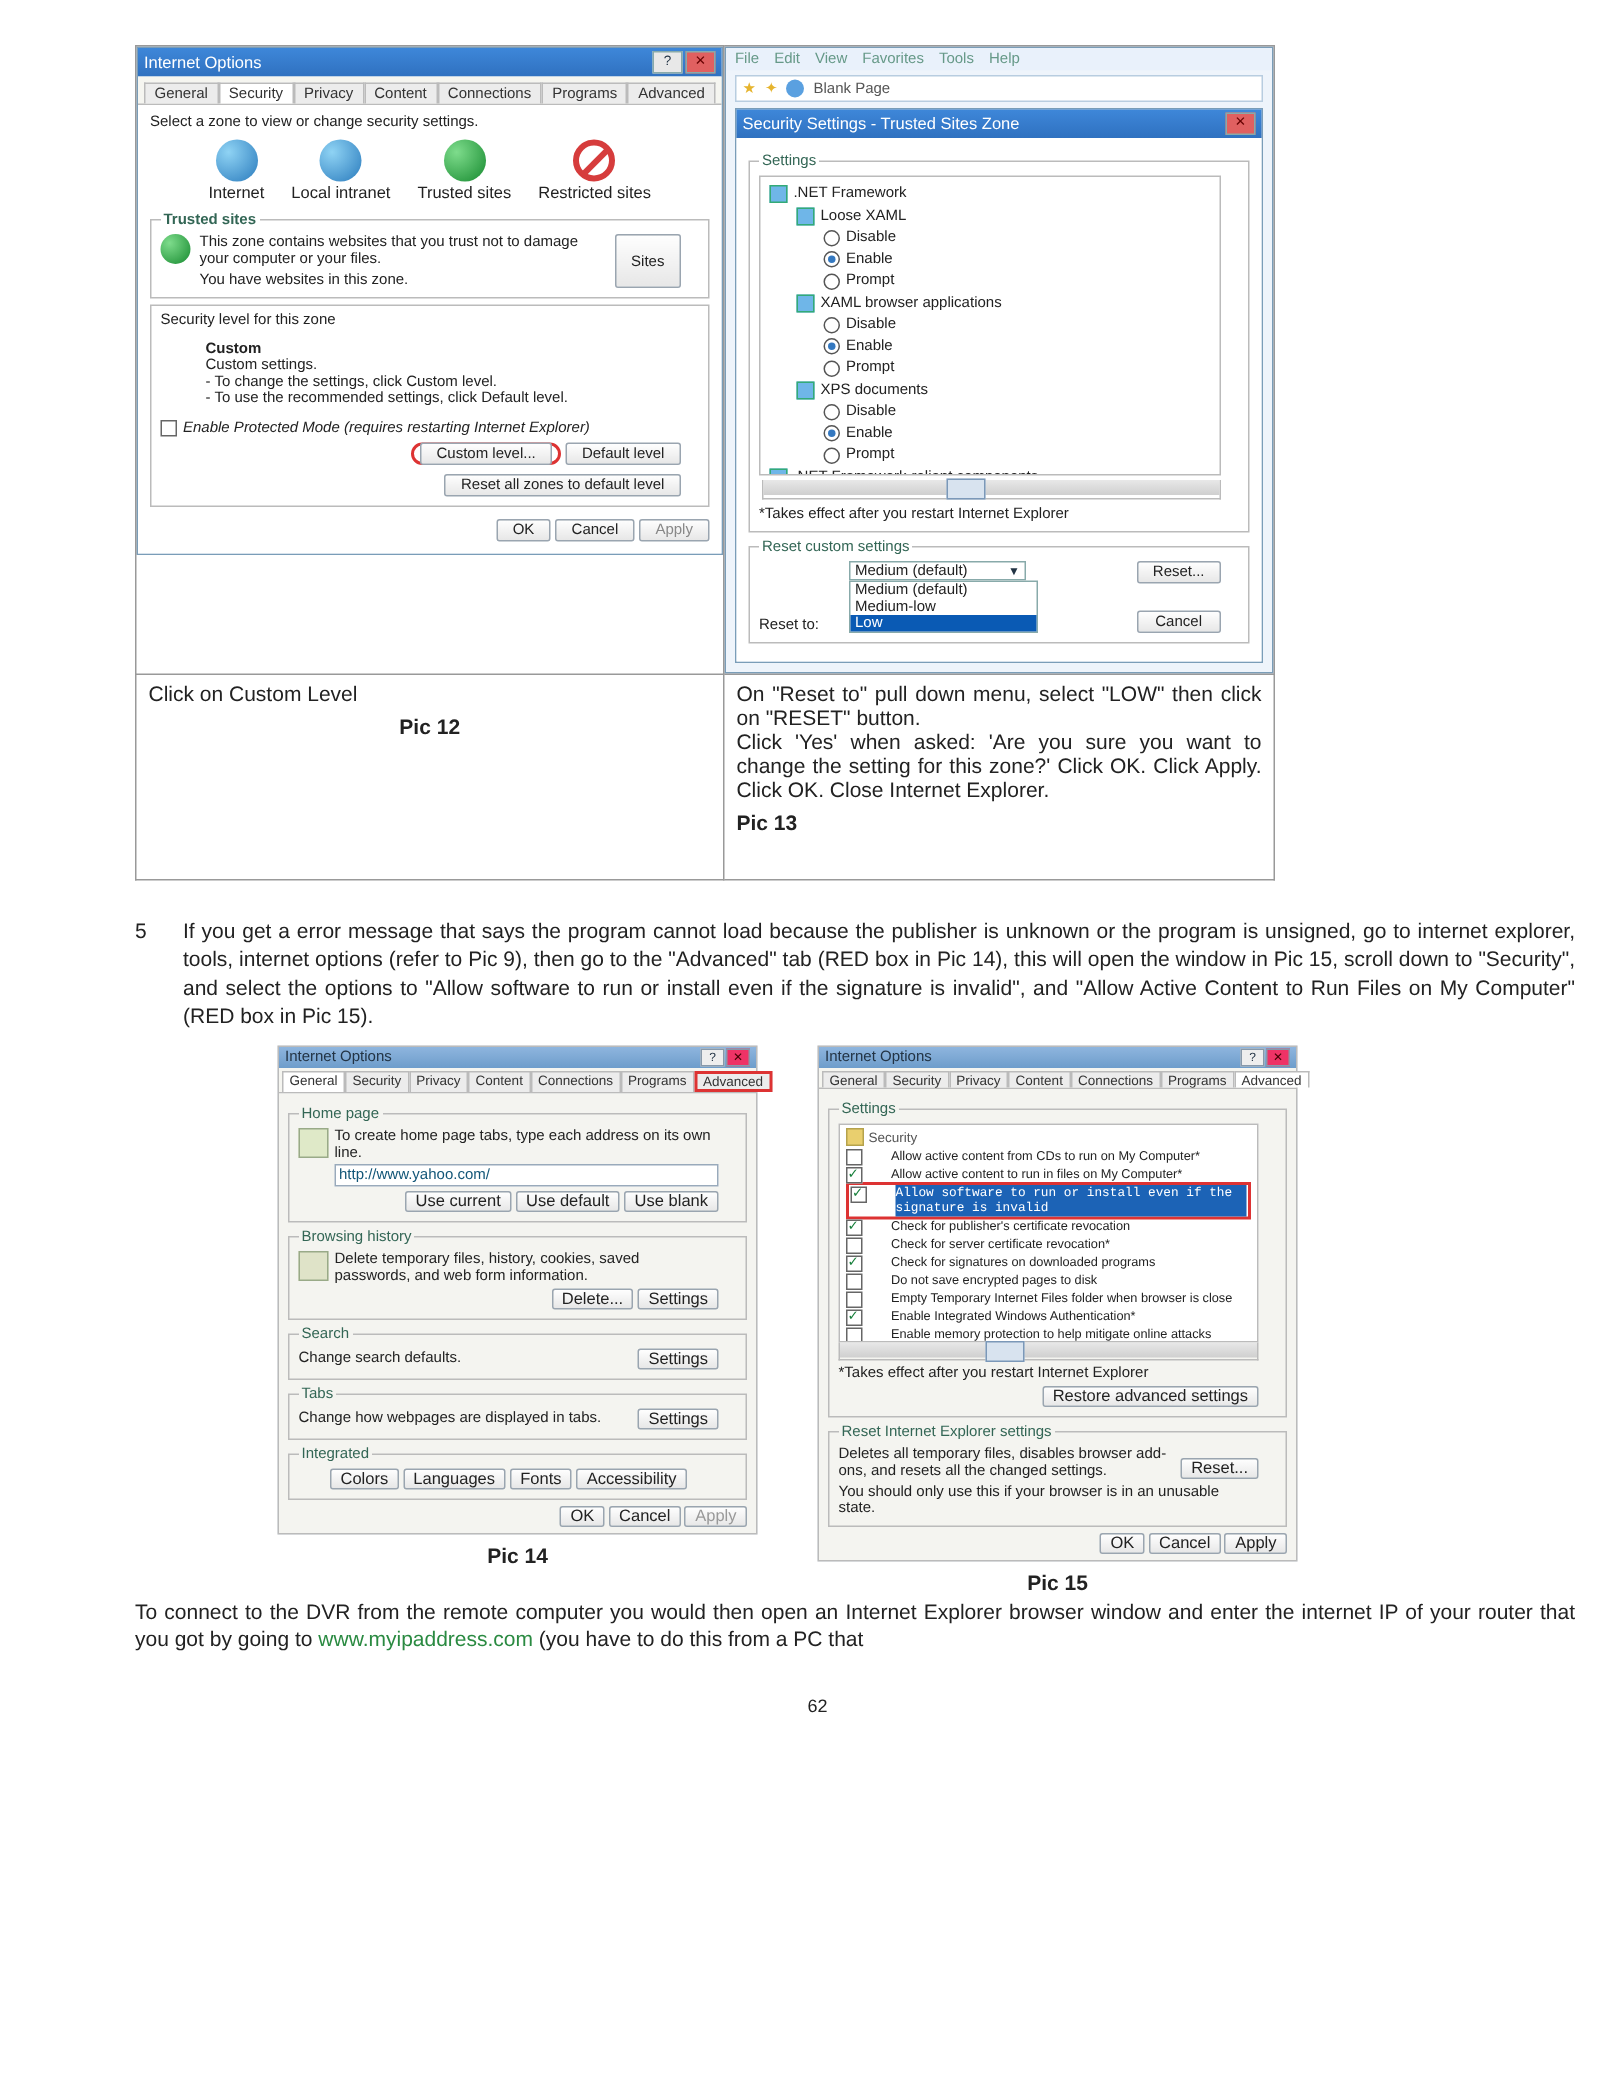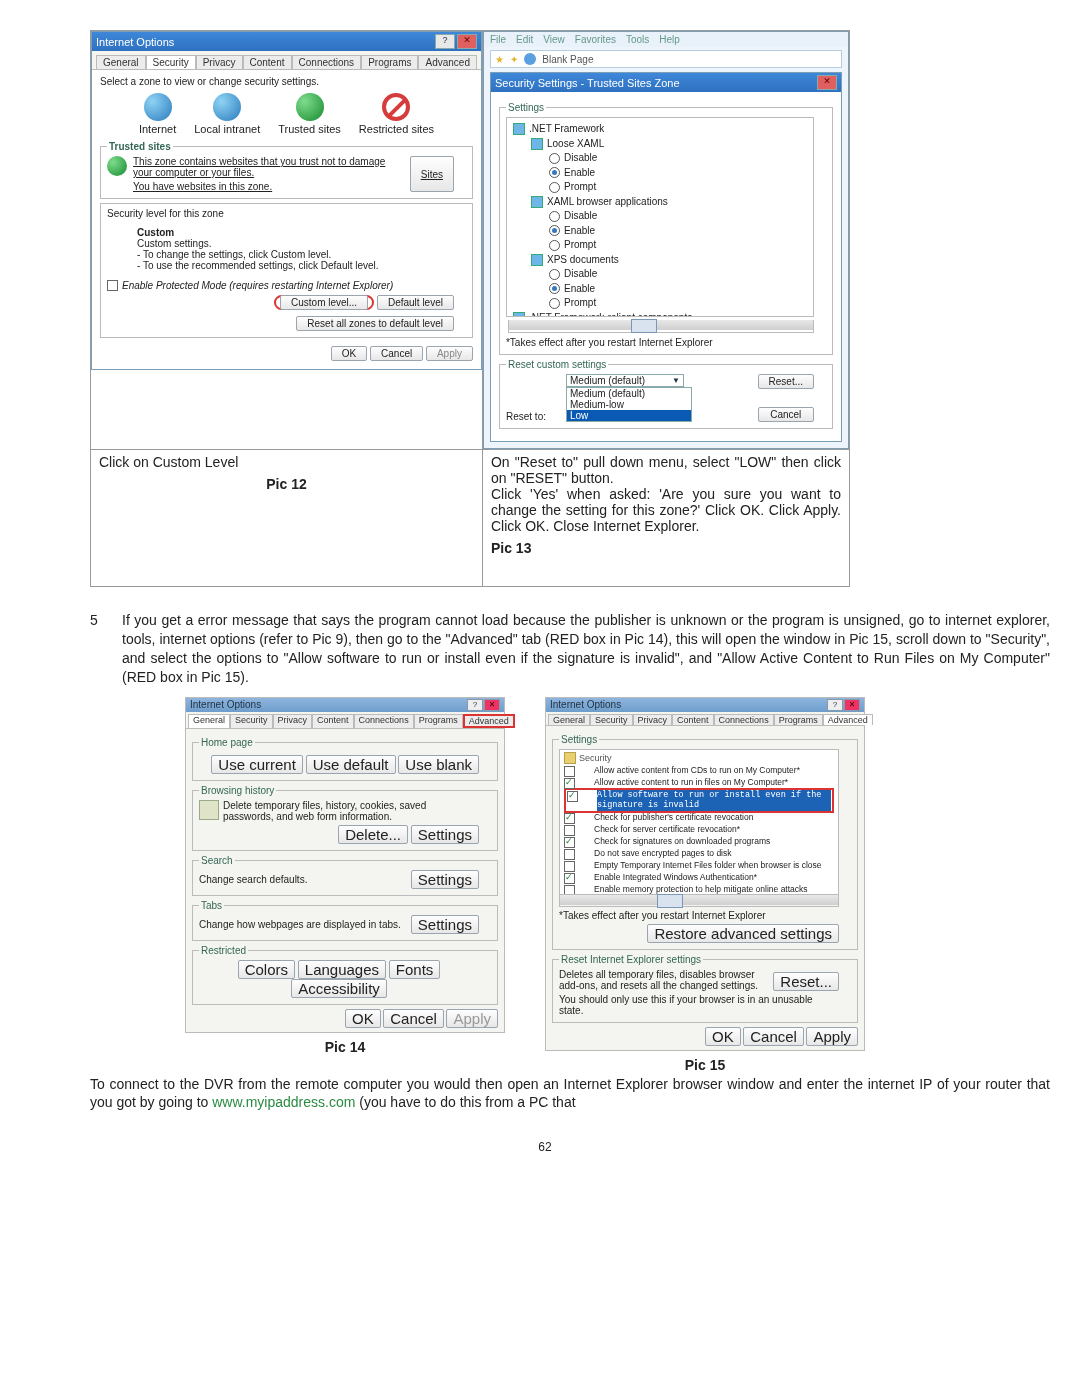--- a/index.html
+++ b/index.html
@@ -99,21 +99,21 @@
     background:#d63c3c; transform:rotate(-45deg);
   }
   .w-btn{
     background:linear-gradient(#fefefe,#e7e7e7);
     border:1px solid #9aa5b0;
     border-radius:2px;
     padding:1px 10px;
     font-size:10px;
     color:#222;
   }
-  .w-btn.small{padding:0 6px;font-size:15px;}
+  .w-btn.small{padding:0 6px;font-size:11px;}
   .red-oval { border:2px solid #d33; border-radius:10px; padding:0 4px;}
 
   .tree { font-size:10px; line-height:1.45; max-height:190px; overflow:auto;
           border:1px solid #bbb; padding:4px 6px;}
   .tree .row { display:flex; align-items:center; gap:4px;}
   .tree .indent { width:14px; }
   .rad { width:9px; height:9px; border:1px solid #555; border-radius:50%; display:inline-block;}
   .rad.sel::after{content:"";display:block;width:5px;height:5px;margin:2px;border-radius:50%;background:#3478c0;}
 
   .track { height:10px; background:linear-gradient(#e8e8e8,#cfcfcf); position:relative;}
@@ -194,21 +194,21 @@
           <div>Select a zone to view or change security settings.</div>
           <div class="zone-icons">
             <div class="z"><span class="globe"></span><span>Internet</span></div>
             <div class="z"><span class="lan"></span><span>Local intranet</span></div>
             <div class="z"><span class="check"></span><span>Trusted sites</span></div>
             <div class="z"><span class="nosign"></span><span>Restricted sites</span></div>
           </div>
 
           <fieldset class="grp">
             <legend style="font-weight:bold">Trusted sites</legend>
-            <div style="display:flex;gap:6px;text-decoration:underline;">
+            <div style="display:flex;gap:6px;">
               <span class="check" style="width:20px;height:20px;flex:none"></span>
               <div style="flex:1">
                 <div>This zone contains websites that you trust not to damage your computer or your files.</div>
                 <div style="margin-top:3px;">You have websites in this zone.</div>
               </div>
               <button class="w-btn">Sites</button>
             </div>
           </fieldset>
 
           <fieldset class="grp">
@@ -418,20 +418,27 @@
         <span class="tab">Security</span>
         <span class="tab">Privacy</span>
         <span class="tab">Content</span>
         <span class="tab">Connections</span>
         <span class="tab">Programs</span>
         <span class="tab red-box">Advanced</span>
       </div>
       <div class="small-body">
         <fieldset class="grp">
             <legend class="tiny">Home page</legend>
+          <div style="display:flex;gap:4px;">
+            <span style="width:18px;height:18px;background:#dfe9c8;border:1px solid #9a8;flex:none;"></span>
+            <div style="flex:1;">
+              <div>To create home page tabs, type each address on its own line.</div>
+              <div style="border:1px solid #9ab;background:#fff;color:#157;padding:1px 2px;margin-top:2px;">http://www.yahoo.com/</div>
+            </div>
+          </div>
           <div style="text-align:right;margin-top:3px;">
             <button class="w-btn small">Use current</button>
             <button class="w-btn small">Use default</button>
             <button class="w-btn small">Use blank</button>
           </div>
         </fieldset>
         <fieldset class="grp">
             <legend class="tiny">Browsing history</legend>
           <div style="display:flex;gap:4px;">
             <span style="width:18px;height:18px;background:#dfe3c8;border:1px solid #9a8;flex:none;"></span>
@@ -450,21 +457,21 @@
           </div>
         </fieldset>
         <fieldset class="grp">
             <legend class="tiny">Tabs</legend>
           <div style="display:flex;align-items:center;">
             <span>Change how webpages are displayed in tabs.</span>
             <button class="w-btn small" style="margin-left:auto">Settings</button>
           </div>
         </fieldset>
         <fieldset class="grp">
-            <legend class="tiny">Restricted</legend>
+            <legend class="tiny">Integrated</legend>
           <div style="text-align:center;">
             <button class="w-btn small">Colors</button>
             <button class="w-btn small">Languages</button>
             <button class="w-btn small">Fonts</button>
             <button class="w-btn small">Accessibility</button>
           </div>
         </fieldset>
         <div style="text-align:right;margin-top:4px;">
           <button class="w-btn small">OK</button>
           <button class="w-btn small">Cancel</button>

